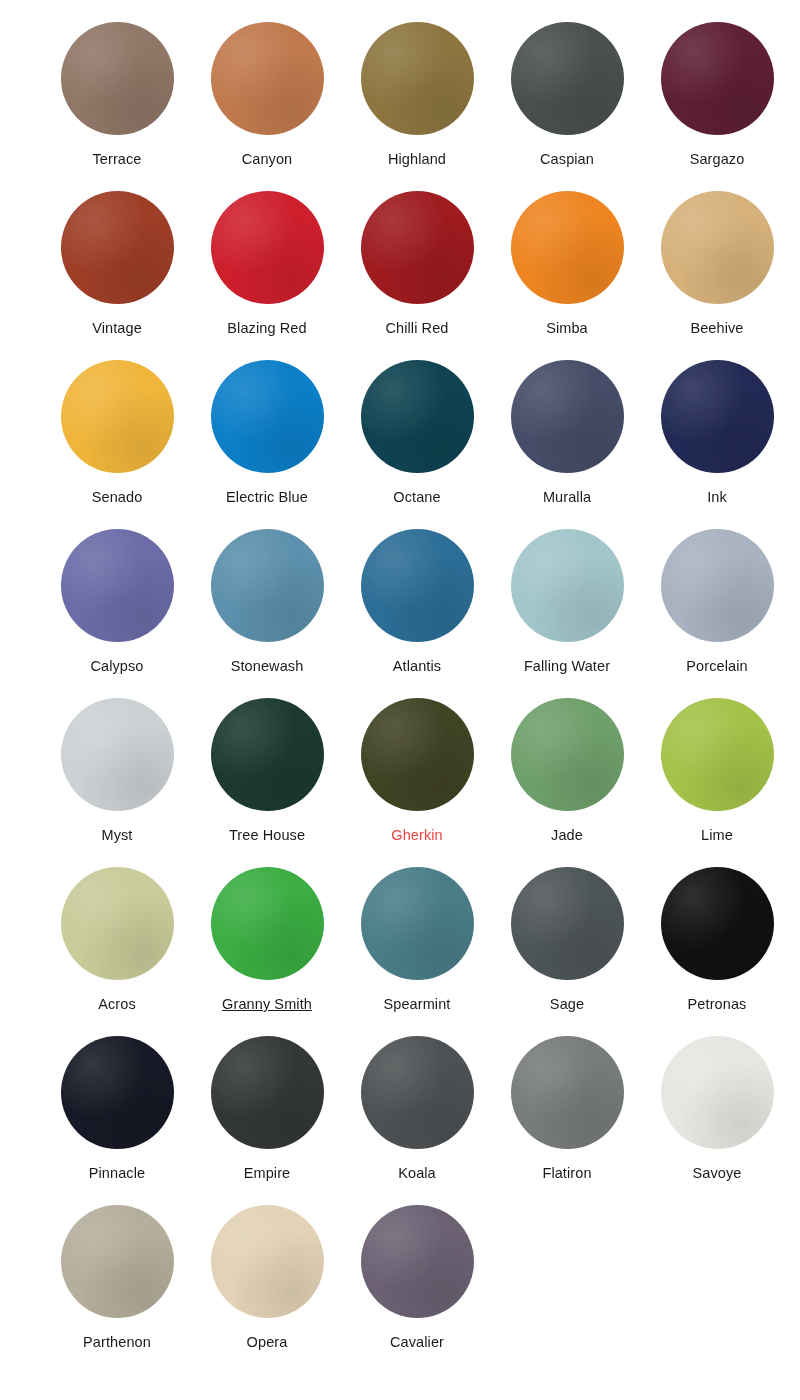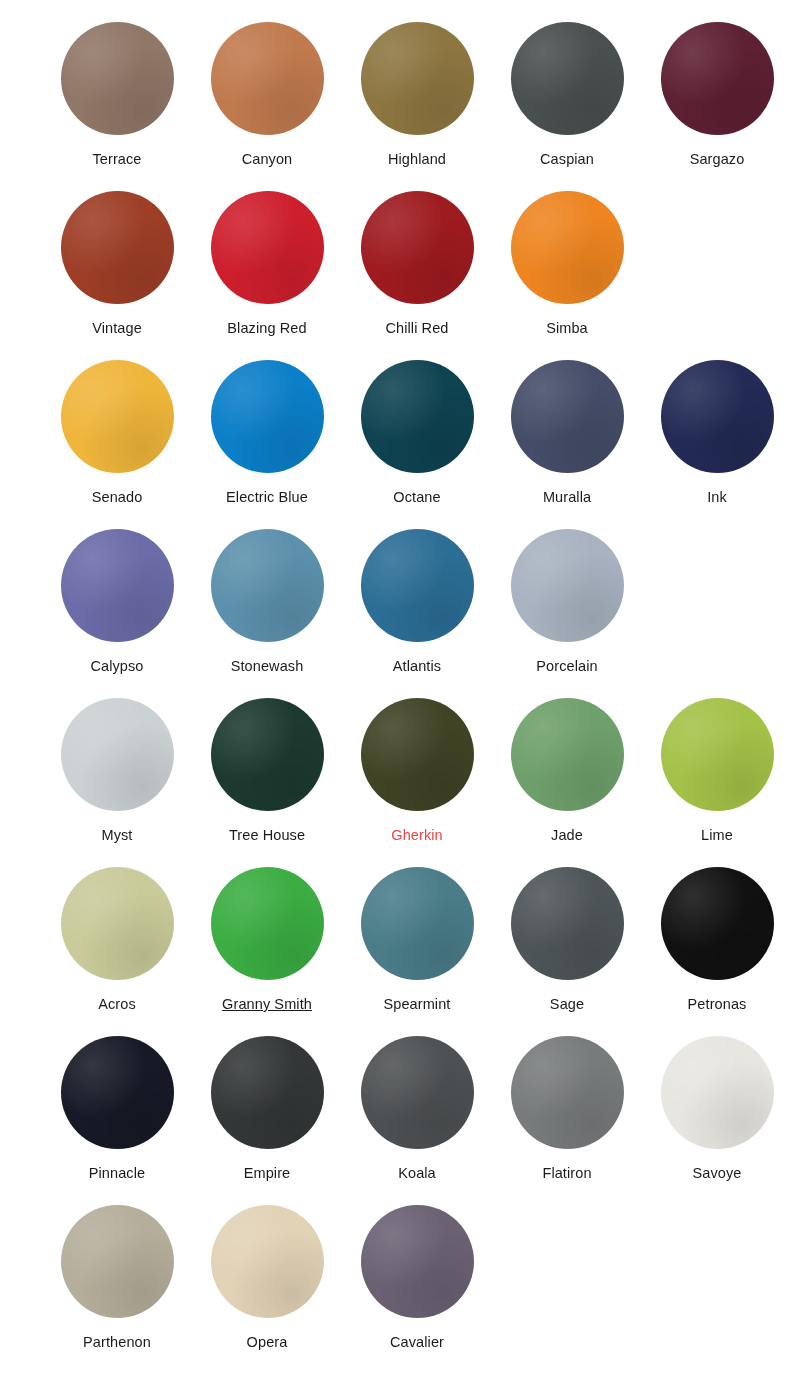--- a/index.html
+++ b/index.html
@@ -112,20 +112,24 @@
         <div class="swatch-label" style="color: rgb(27, 27, 27);">Blazing Red</div>
       </div>
       <div class="swatch-cell">
         <div class="swatch-disc" style="background-color: rgb(158, 27, 31);"></div>
         <div class="swatch-label" style="color: rgb(27, 27, 27);">Chilli Red</div>
       </div>
       <div class="swatch-cell">
         <div class="swatch-disc" style="background-color: rgb(238, 133, 33);"></div>
         <div class="swatch-label" style="color: rgb(27, 27, 27);">Simba</div>
       </div>
+      <div class="swatch-cell">
+        <div class="swatch-disc" style="background-color: rgb(214, 177, 123);"></div>
+        <div class="swatch-label" style="color: rgb(27, 27, 27);">Beehive</div>
+      </div>
     </div>
     <div class="swatch-row">
       <div class="swatch-cell">
         <div class="swatch-disc" style="background-color: rgb(240, 182, 60);"></div>
         <div class="swatch-label" style="color: rgb(27, 27, 27);">Senado</div>
       </div>
       <div class="swatch-cell">
         <div class="swatch-disc" style="background-color: rgb(11, 127, 200);"></div>
         <div class="swatch-label" style="color: rgb(27, 27, 27);">Electric Blue</div>
       </div>
@@ -149,20 +153,24 @@
       </div>
       <div class="swatch-cell">
         <div class="swatch-disc" style="background-color: rgb(92, 144, 172);"></div>
         <div class="swatch-label" style="color: rgb(27, 27, 27); text-align: right;">Stonewash</div>
       </div>
       <div class="swatch-cell">
         <div class="swatch-disc" style="background-color: rgb(44, 110, 150);"></div>
         <div class="swatch-label" style="color: rgb(27, 27, 27);">Atlantis</div>
       </div>
       <div class="swatch-cell">
+        <div class="swatch-disc" style="background-color: rgb(162, 198, 202);"></div>
+        <div class="swatch-label" style="color: rgb(27, 27, 27);">Falling Water</div>
+      </div>
+      <div class="swatch-cell">
         <div class="swatch-disc" style="background-color: rgb(168, 178, 192);"></div>
         <div class="swatch-label" style="color: rgb(27, 27, 27);">Porcelain</div>
       </div>
     </div>
     <div class="swatch-row">
       <div class="swatch-cell">
         <div class="swatch-disc" style="background-color: rgb(204, 209, 212);"></div>
         <div class="swatch-label" style="color: rgb(27, 27, 27);">Myst</div>
       </div>
       <div class="swatch-cell">

